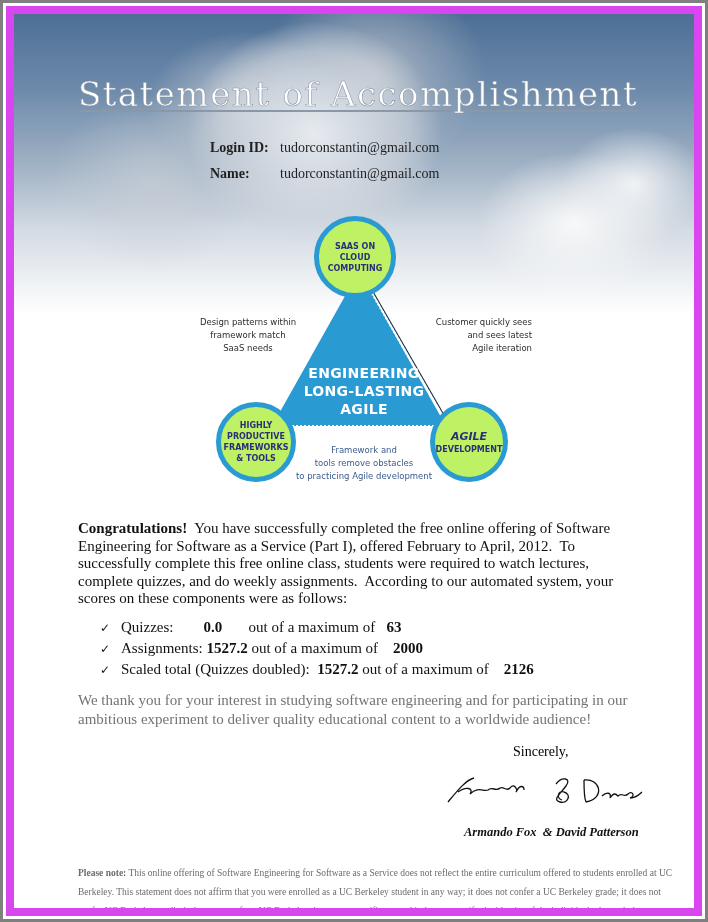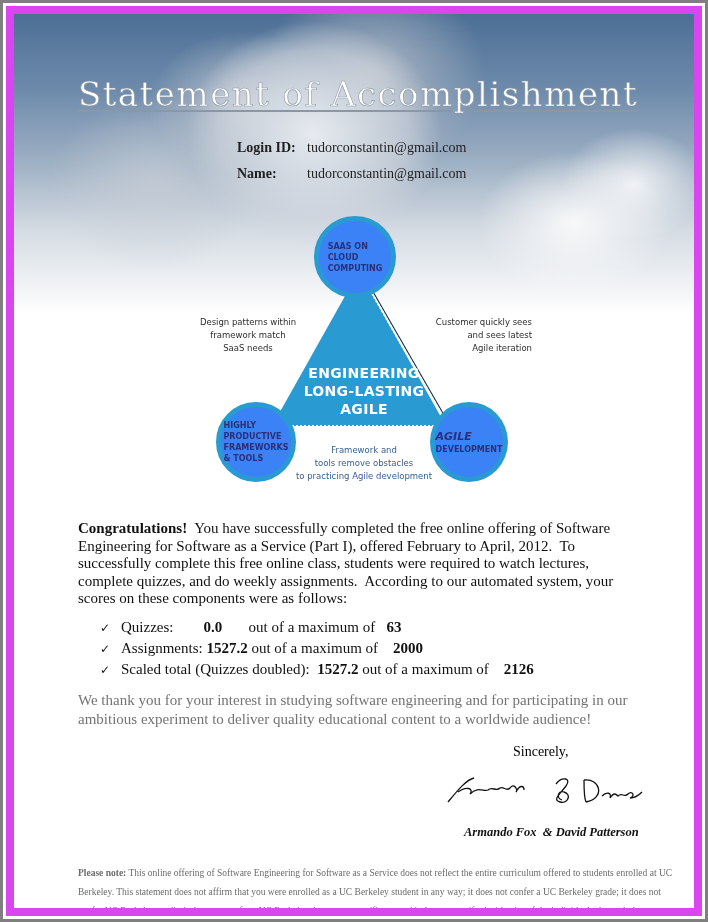--- a/index.html
+++ b/index.html
@@ -12,25 +12,25 @@
       radial-gradient(ellipse 120px 90px at 230px 90px, rgba(200,205,212,0.85), rgba(200,205,212,0) 80%),
       radial-gradient(ellipse 140px 120px at 360px 60px, rgba(190,196,204,0.8), rgba(190,196,204,0) 80%),
       radial-gradient(ellipse 120px 90px at 560px 210px, rgba(250,250,250,0.95), rgba(250,250,250,0) 80%),
       radial-gradient(ellipse 90px 70px at 620px 170px, rgba(245,246,248,0.9), rgba(245,246,248,0) 80%),
       radial-gradient(ellipse 130px 110px at 140px 170px, rgba(200,206,214,0.7), rgba(200,206,214,0) 80%),
       linear-gradient(to bottom, #4d6f95 0%, #6d8aab 25%, #9fb1c4 50%, #d4dbe3 72%, #ffffff 100%);
   }
   .title { position:absolute; left:0; top:60px; width:688px; text-align:center; font-family:"DejaVu Serif", serif; font-size:34px; letter-spacing:1.5px; color:#ffffff; text-decoration:underline; text-decoration-thickness:2px; text-underline-offset:4px; -webkit-text-stroke:0.6px #8a97a6; font-weight:normal; }
   .ids { position:absolute; left:196px; top:126px; font-size:14px; color:#1f1f1f; }
   .id-row { height:26px; display:flex; }
-  .id-label { width:70px; font-weight:bold;margin-left:27px; }
+  .id-label { width:70px; font-weight:bold; }
   .id-value { }
   .diagram { position:absolute; left:160px; top:190px; width:380px; height:290px; }
   .tri { position:absolute; left:0; top:0; }
-  .circle { position:absolute; border-radius:50%; background:#3b82f6; border:5px solid #2a9ad3; box-sizing:border-box; display:flex; align-items:center; justify-content:center; text-align:left; font-family:"DejaVu Sans", sans-serif; font-weight:bold; color:#2b2f7a; font-size:8px; line-height:11px; }
+  .circle { position:absolute; border-radius:50%; background:#bef264; border:5px solid #2a9ad3; box-sizing:border-box; display:flex; align-items:center; justify-content:center; text-align:center; font-family:"DejaVu Sans", sans-serif; font-weight:bold; color:#2b2f7a; font-size:8px; line-height:11px; }
   .center-text { position:absolute; left:100px; top:160px; width:180px; text-align:center; font-family:"DejaVu Sans", sans-serif; font-weight:bold; color:#ffffff; font-size:14px; line-height:18px; letter-spacing:0.3px; }
   .note { position:absolute; font-family:"DejaVu Sans", sans-serif; font-size:8.5px; line-height:13px; text-align:center; }
   .note.dark { color:#2d2d2d; }
   .note.blue { color:#3a5c8c; }
   .body-text { position:absolute; left:64px; top:506px; width:560px; font-size:15px; line-height:17.5px; color:#111111; }
   .scores { position:absolute; left:86px; top:603px; font-size:15px; line-height:20px; color:#111111; }
   .score-row { display:flex; align-items:baseline; white-space:pre; }
   .check { width:21px; font-family:"DejaVu Sans", sans-serif; font-size:12px; }
   .num { font-weight:bold; }
   .thanks { position:absolute; left:64px; top:677px; width:580px; font-size:15px; line-height:19px; color:#737373; }

